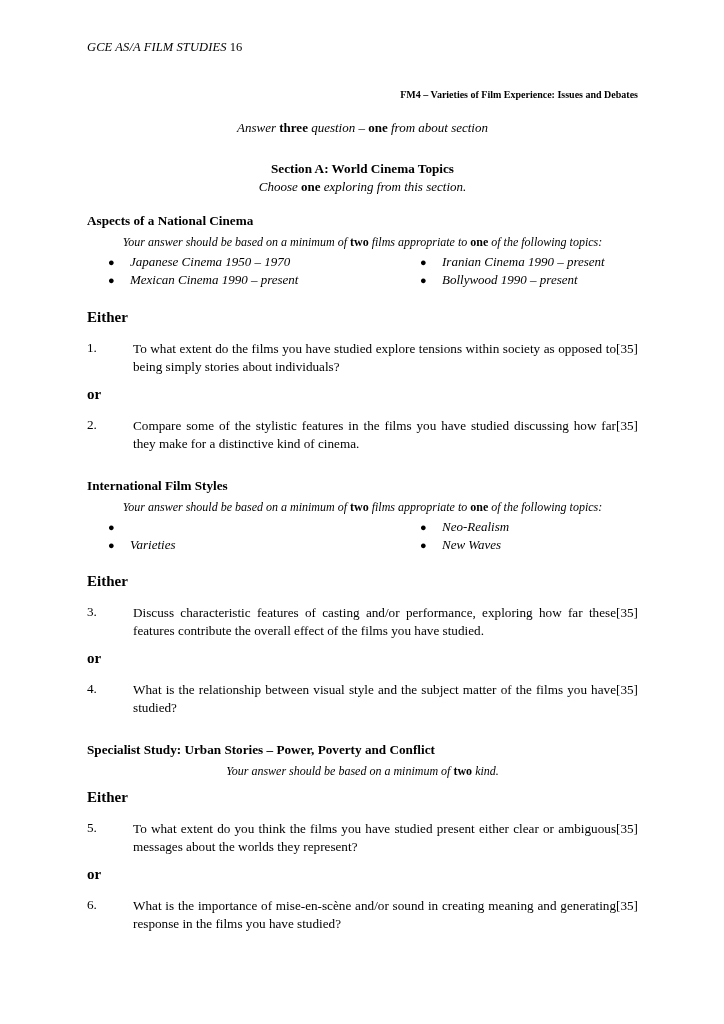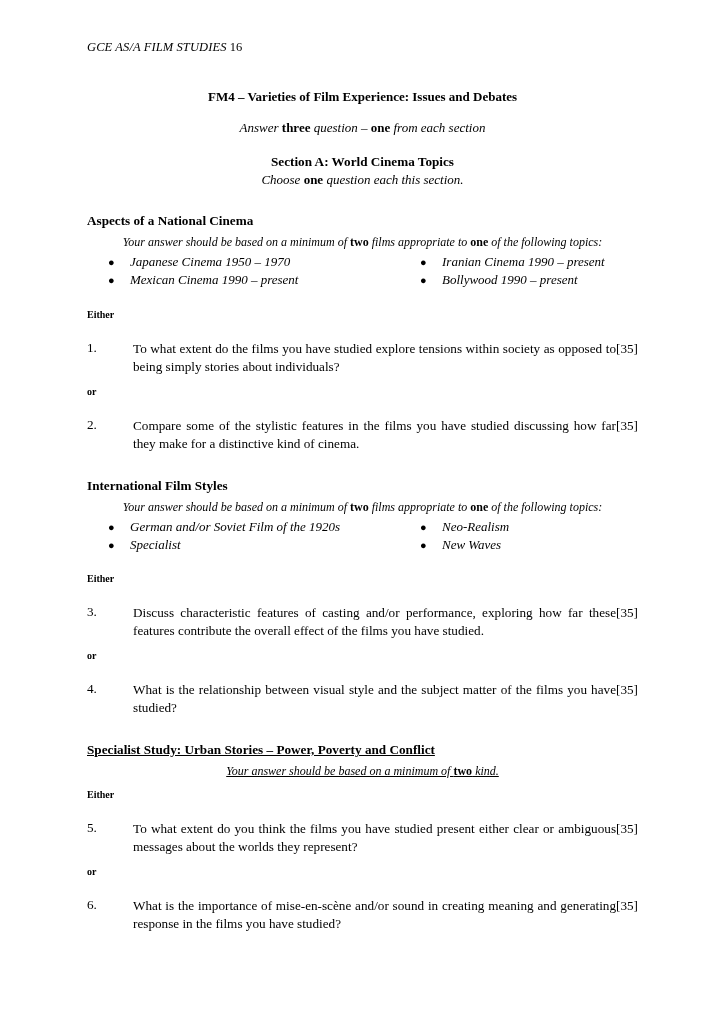--- a/index.html
+++ b/index.html
@@ -36,23 +36,23 @@
   }
   .running-head .rh-title { font-style: italic; }
   .running-head .rh-num { font-style: normal; }
 
   
   .paper-title {
     position: absolute;
     left: 87px;
     top: 89px;
     width: 551px;
-    text-align: center;
+    text-align: right;
     font-weight: bold;
-    font-size: 13px;
+    font-size: 10px;
   }
   .paper-instruction {
     position: absolute;
     left: 87px;
     top: 120px;
     width: 551px;
     text-align: center;
     font-style: italic;
     font-size: 13px;
   }
@@ -118,21 +118,21 @@
     top: 0;
     line-height: 18px;
     font-size: 11px;
   }
 
   
   .either-label, .or-label {
     position: absolute;
     left: 87px;
     font-weight: bold;
-    font-size: 10px;
+    font-size: 15px;
   }
 
   
   .question {
     position: absolute;
     left: 87px;
     width: 551px;
     font-size: 13.2px;
   }
   .q-num {
@@ -157,27 +157,27 @@
 
 <div class="page">
 
   <div class="running-head">
     <span class="rh-title">GCE AS/A FILM STUDIES</span><span>&nbsp;</span><span class="rh-num">16</span>
   </div>
 
   <div class="paper-title">FM4 – Varieties of Film Experience: Issues and Debates</div>
 
   <div class="paper-instruction">
-    <span>Answer </span><span class="bold" style="font-style:normal">three</span><span> question – </span><span class="bold" style="font-style:normal">one</span><span> from each section</span>
-  </div>
-
-  <div class="section-banner" style="top:154px;">
+    <span>Answer </span><span class="bold" style="font-style:normal">three</span><span> question – </span><span class="bold" style="font-style:normal">one</span><span> from about section</span>
+  </div>
+
+  <div class="section-banner" style="top:161px;">
     <span class="sb-title">Section A: World Cinema Topics</span>
     <span class="sb-sub">
-      <span>Choose </span><span class="bold" style="font-style:normal">one</span><span> question each this section.</span>
+      <span>Choose </span><span class="bold" style="font-style:normal">one</span><span> exploring from this section.</span>
     </span>
   </div>
 
   <div class="topic-group" style="top:213px;">
     <div class="topic-heading">Aspects of a National Cinema</div>
     <div class="topic-rubric">
       <span>Your answer should be based on a minimum of </span><span class="bold" style="font-style:normal">two</span><span> films appropriate to </span><span class="bold" style="font-style:normal">one</span><span> of the following topics:</span>
     </div>
     <div class="bullets">
       <div class="bullet-col left">
@@ -225,25 +225,24 @@
 
   <div class="topic-group" style="top:478px;">
     <div class="topic-heading">International Film Styles</div>
     <div class="topic-rubric">
       <span>Your answer should be based on a minimum of </span><span class="bold" style="font-style:normal">two</span><span> films appropriate to </span><span class="bold" style="font-style:normal">one</span><span> of the following topics:</span>
     </div>
     <div class="bullets">
       <div class="bullet-col left">
         <div class="bullet-row">
           <span class="dot">●</span>
-          <span>German and/or Soviet Film of the 1920s</span>
-        </div>
-        <div class="bullet-row">
-          <span class="dot">●</span>
-          <span>Specialist</span>
+        </div>
+        <div class="bullet-row">
+          <span class="dot">●</span>
+          <span>Varieties</span>
         </div>
       </div>
       <div class="bullet-col right">
         <div class="bullet-row">
           <span class="dot">●</span>
           <span>Neo-Realism</span>
         </div>
         <div class="bullet-row">
           <span class="dot">●</span>
           <span>New Waves</span>
@@ -265,21 +264,21 @@
   <div class="or-label" style="top:650px;">or</div>
 
   <div class="question" style="top:681px;">
     <span class="q-num">4.</span>
     <div class="q-body">
       <span class="q-marks">[35]</span>
       <span class="q-text">What is the relationship between visual style and the subject matter of the films you have studied?</span>
     </div>
   </div>
 
-  <div class="topic-group" style="top:742px;text-decoration:underline;">
+  <div class="topic-group" style="top:742px;">
     <div class="topic-heading">Specialist Study: Urban Stories – Power, Poverty and Conflict</div>
     <div class="topic-rubric">
       <span>Your answer should be based on a minimum of </span><span class="bold" style="font-style:normal">two</span><span> kind.</span>
     </div>
   </div>
 
   <div class="either-label" style="top:789px;">Either</div>
 
   <div class="question" style="top:820px;">
     <span class="q-num">5.</span>

